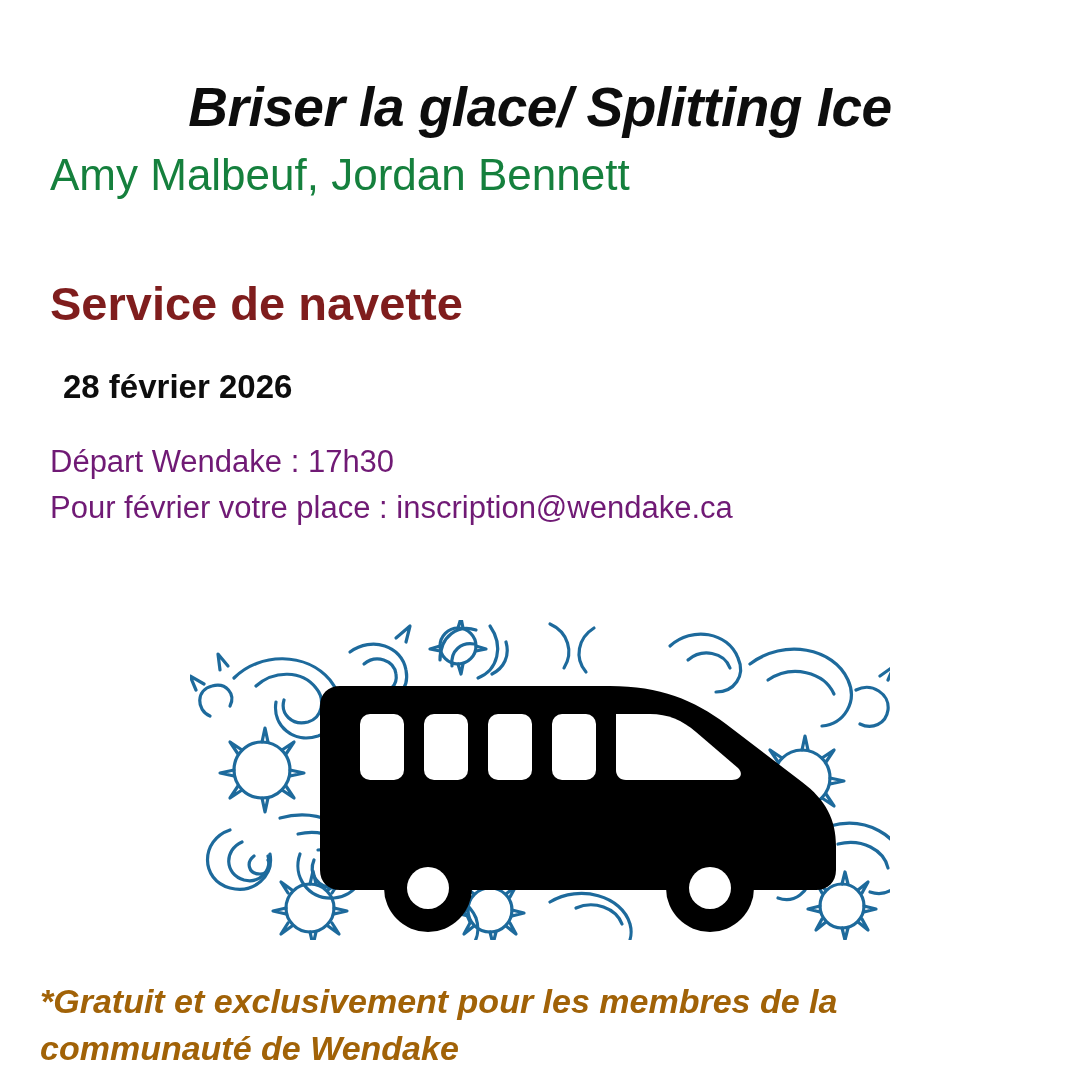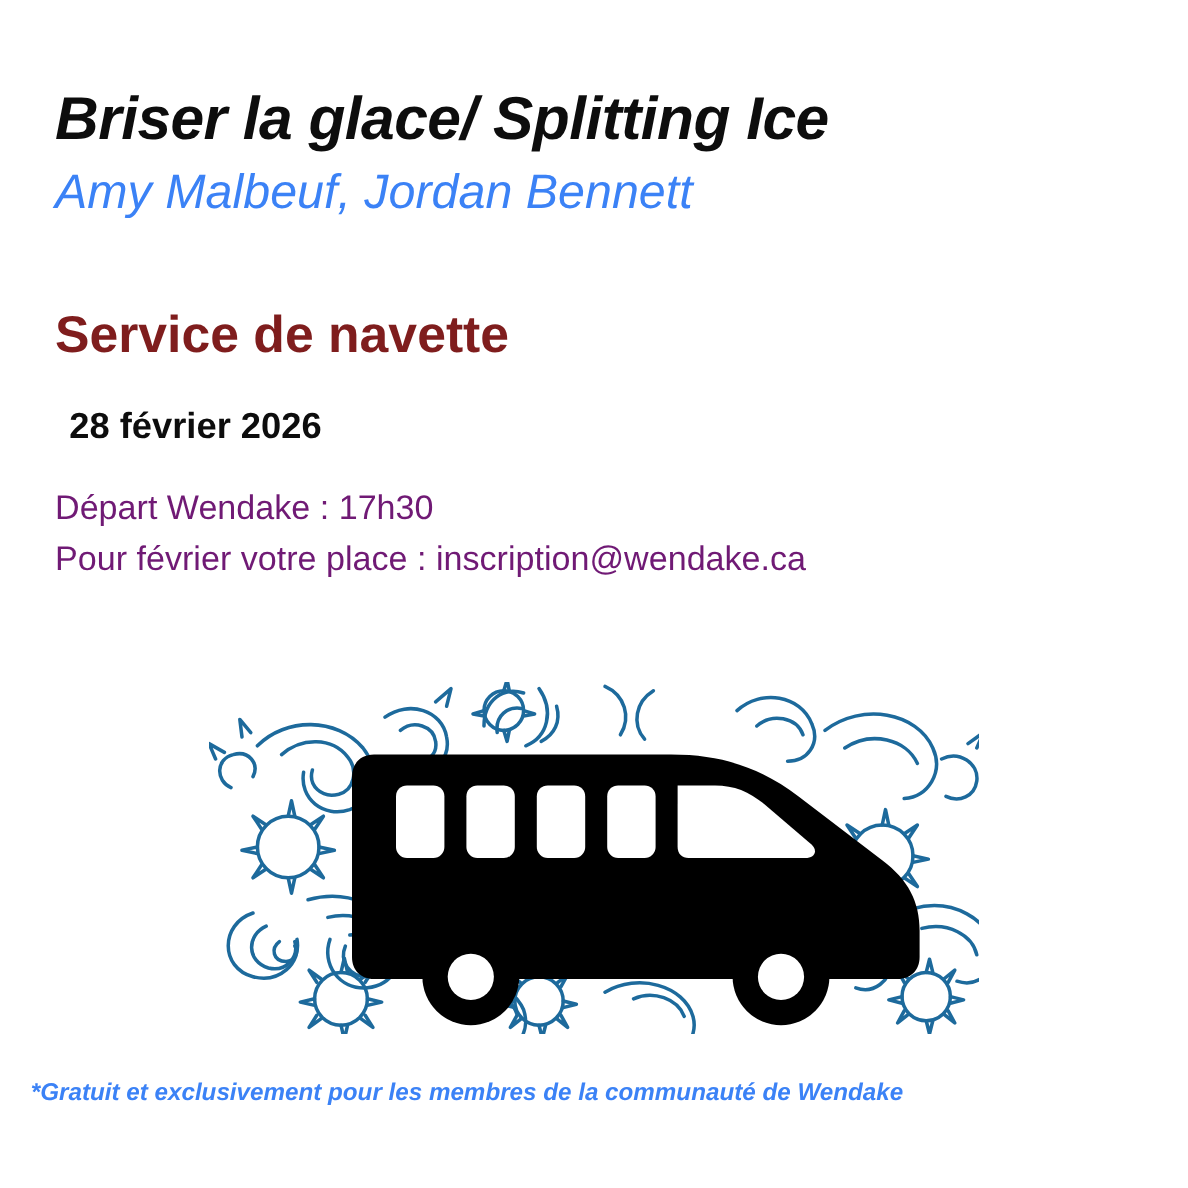--- a/index.html
+++ b/index.html
@@ -23,28 +23,28 @@
     position: relative;
   }
   .title {
     font-size: 55px;
     font-weight: bold;
     font-style: italic;
     letter-spacing: -0.5px;
     line-height: 1.08;
     margin: 0 0 14px 0;
     color: #0d0d0d;
+    text-align: center;
   }
   .artists {
     font-size: 44px;
     font-weight: normal;
     line-height: 1.1;
     margin: 0 0 78px 0;
-    color: #3b82f6;
-    font-style: italic;
+    color: #15803d;
   }
   .service {
     font-size: 47px;
     font-weight: bold;
     line-height: 1.1;
     margin: 0 0 40px 0;
     color: #7f1d1d;
   }
   .date {
     font-size: 33px;
@@ -66,28 +66,28 @@
     top: 620px;
     width: 1080px;
     height: 330px;
   }
   .art-wrap svg {
     display: block;
     margin: 0 auto;
   }
   .footnote {
     position: absolute;
-    left: 28px;
+    left: 40px;
     top: 978px;
     width: 960px;
-    font-size: 22px;
+    font-size: 34px;
     font-weight: bold;
     font-style: italic;
     line-height: 1.38;
-    color: #3b82f6;
+    color: #a16207;
   }
 </style>
 </head>
 <body>
 
 <div class="poster">
 
   <h1 class="title">Briser la glace/ Splitting Ice</h1>
 
   <div class="artists">Amy Malbeuf, Jordan Bennett</div>

